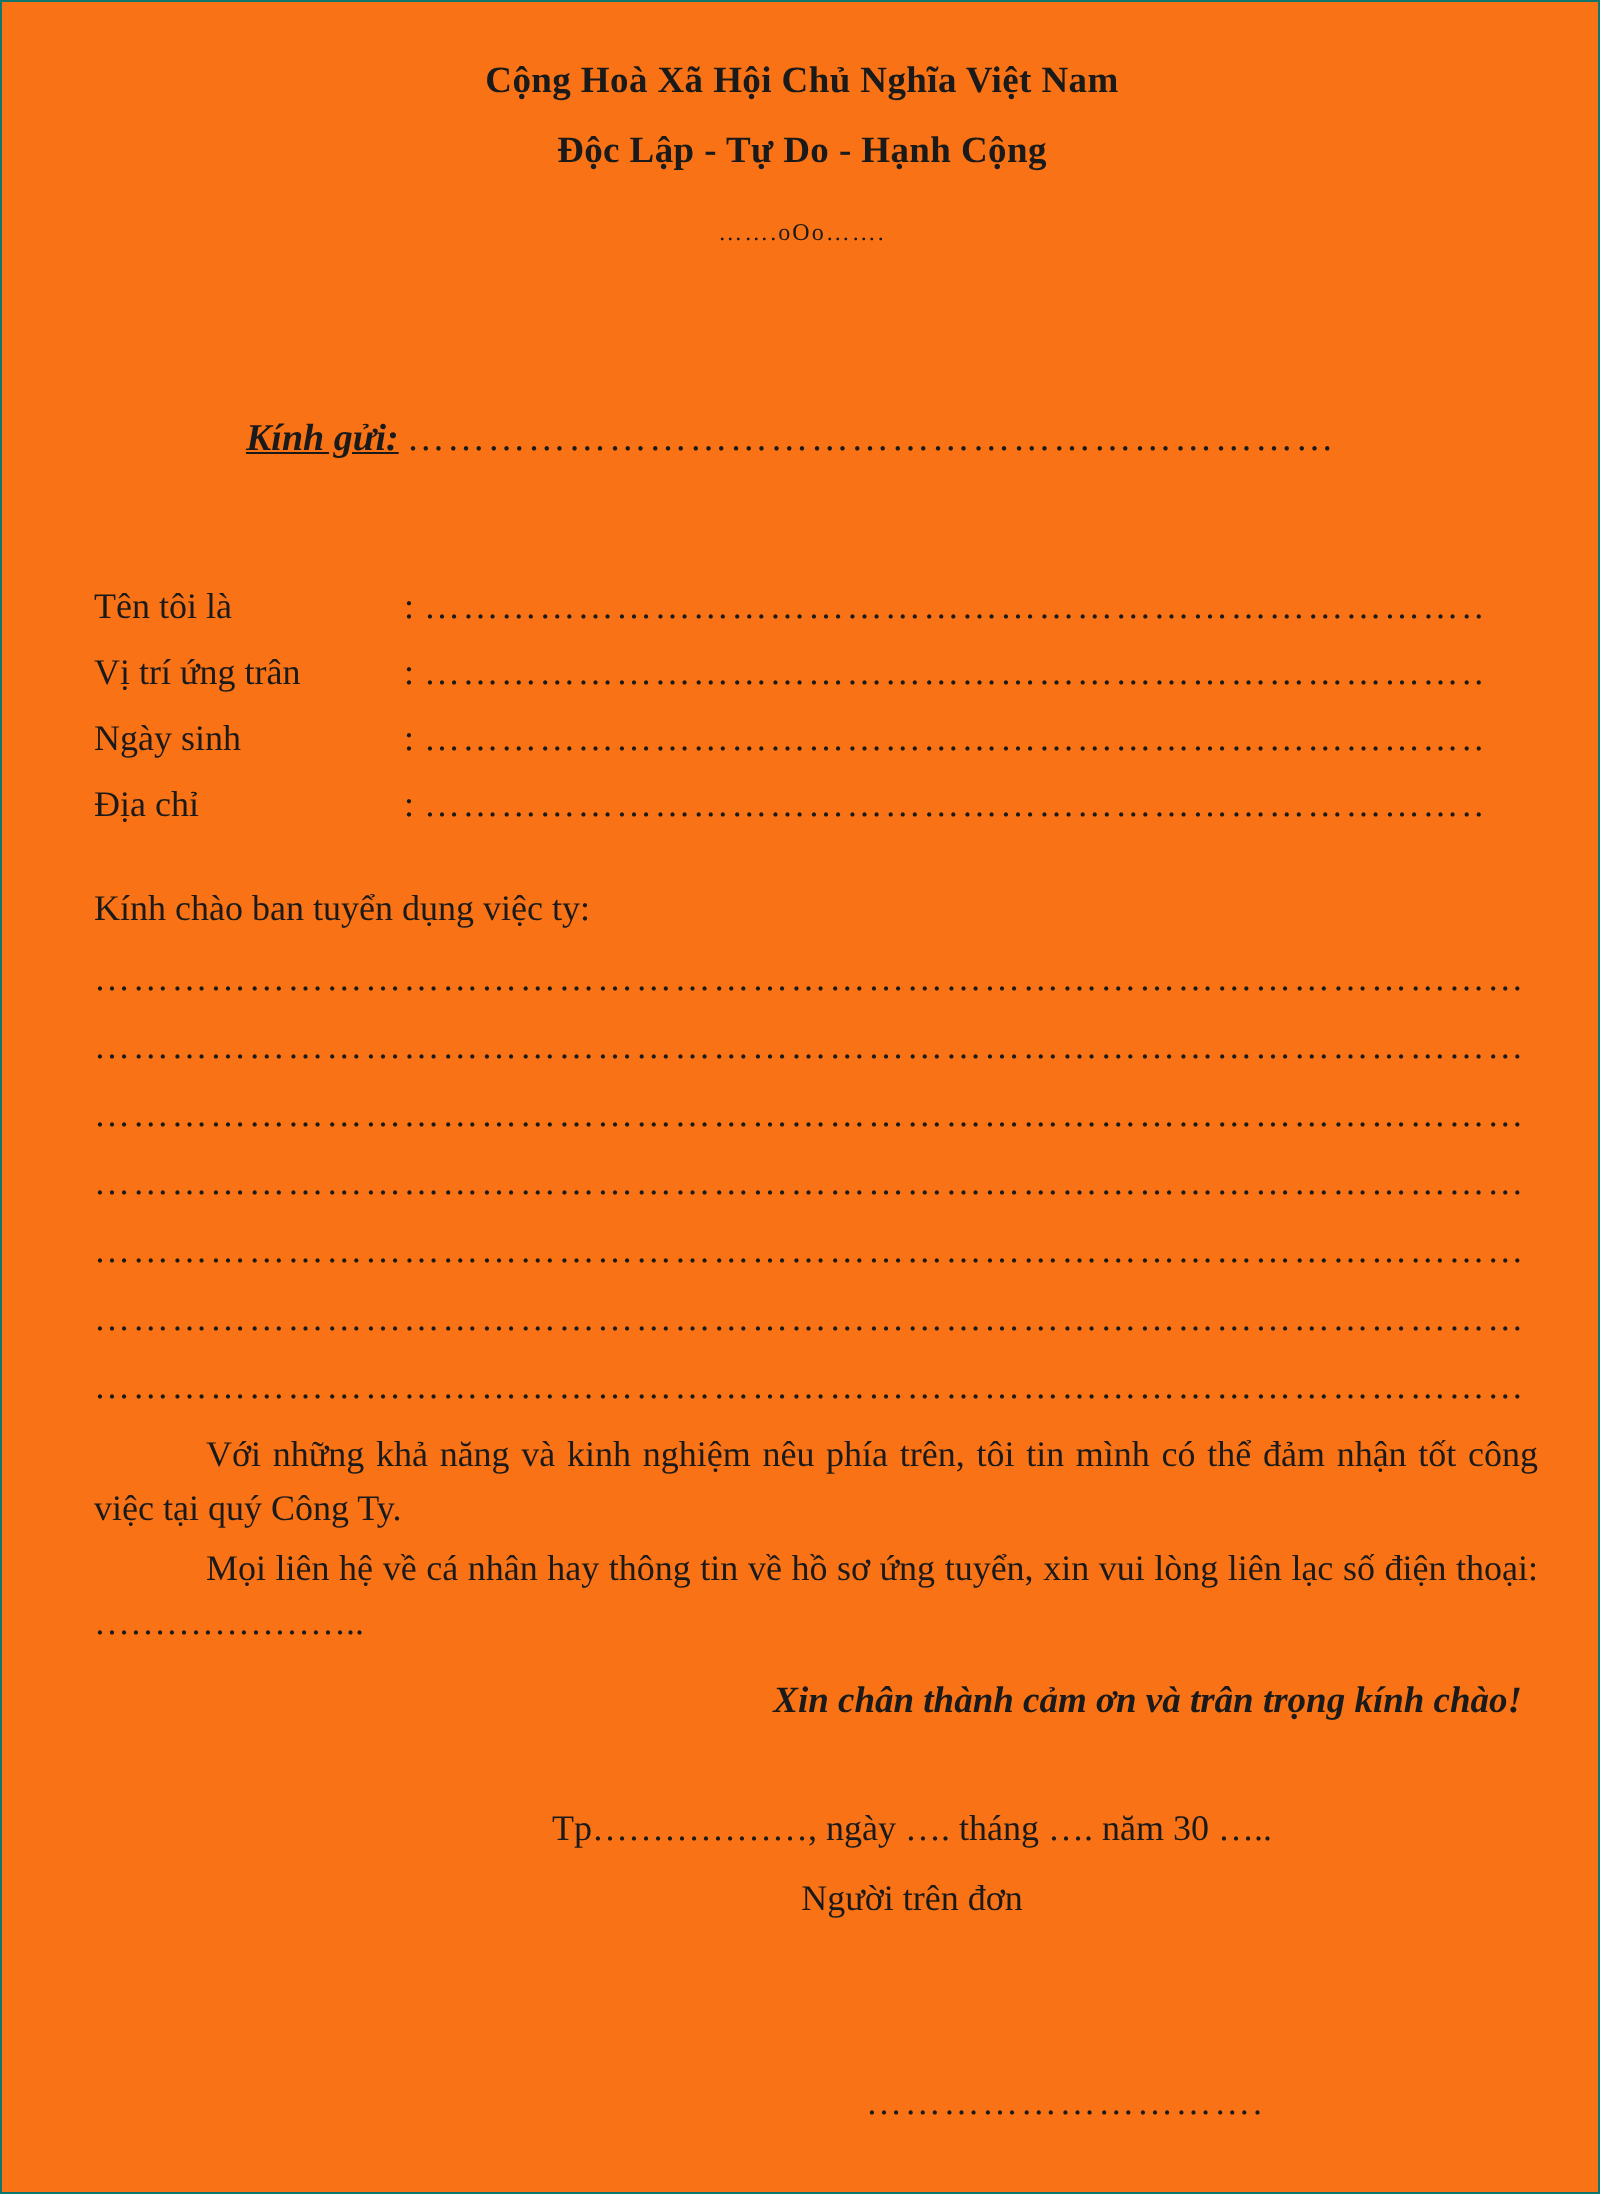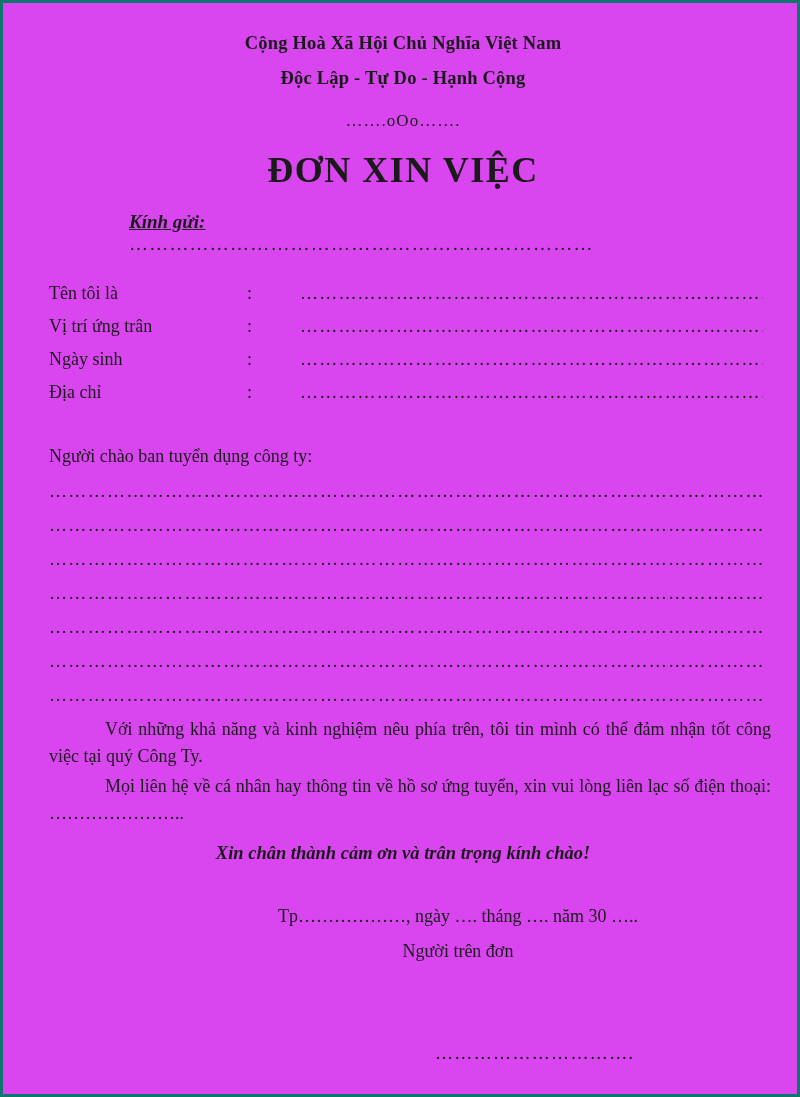--- a/index.html
+++ b/index.html
@@ -9,22 +9,22 @@
   }
   body {
     font-family: "Liberation Serif", "DejaVu Serif", serif;
     color: #1a1a1a;
   }
   .page {
     position: relative;
     width: 800px;
     height: 1097px;
     box-sizing: border-box;
-    background: #d946ef;
-    border: 3px solid #0f766e;
+    background: #f97316;
+    border: 1px solid #0f766e;
     overflow: hidden;
   }
   .inner {
     position: absolute;
     left: 40px;
     top: 0;
     width: 720px;
     height: 1097px;
   }
 
@@ -32,41 +32,40 @@
   .hdr-line {
     text-align: center;
     font-size: 18.5px;
     font-weight: bold;
     letter-spacing: 0.2px;
   }
   .hdr-1 { position: absolute; left: 0; top: 30px;  width: 720px; }
   .hdr-2 { position: absolute; left: 0; top: 65px;  width: 720px; }
   .hdr-3 {
     position: absolute; left: 0; top: 108px; width: 720px;
-    text-align: center; font-size: 17px; font-weight: normal;
+    text-align: center; font-size: 12px; font-weight: normal;
     letter-spacing: 1px;
   }
 
   .doc-title {
     position: absolute;
     left: 0; top: 146px; width: 720px;
     text-align: center;
     font-size: 36px;
     font-weight: bold;
     letter-spacing: 1.5px;
   }
 
   
   .kinhgui-row {
     position: absolute;
     left: 82px; top: 208px;
     width: 640px;
     display: flex;
     align-items: baseline;
-    flex-direction: column;
   }
   .kinhgui-label {
     font-size: 19px;
     font-weight: bold;
     font-style: italic;
     text-decoration: underline;
     white-space: nowrap;
     flex: none;
   }
   .dotfill {
@@ -76,23 +75,22 @@
     font-size: 19px;
     letter-spacing: 1.2px;
     margin-left: 4px;
   }
   .kinhgui-dots { max-width: 462px; }
 
   
   .fields { position: absolute; left: 6px; top: 280px; width: 714px; }
   .field-row {
     display: flex;
-    align-items: flex-start;
+    align-items: flex-end;
     height: 33px;
-    gap: 43px;
   }
   .field-label {
     width: 155px;
     flex: none;
     font-size: 18px;
     white-space: nowrap;
   }
   .field-colon {
     width: 10px;
     flex: none;
@@ -135,21 +133,21 @@
     line-height: 27px;
     text-indent: 56px;
     text-align: justify;
   }
   .para-1 { top: 713px; }
   .para-2 { top: 770px; }
 
   .closing {
     position: absolute;
     left: 0; top: 840px; width: 720px;
-    text-align: center;
+    text-align: right;
     font-size: 18.5px;
     font-weight: bold;
     font-style: italic;
   }
 
   
   .date-line {
     position: absolute;
     left: 0; top: 903px; width: 720px;
     text-align: center;
@@ -179,21 +177,20 @@
 </head>
 <body>
 
 <div class="page">
   <div class="inner">
 
     <div class="hdr-line hdr-1">Cộng Hoà Xã Hội Chủ Nghĩa Việt Nam</div>
     <div class="hdr-line hdr-2">Độc Lập - Tự Do - Hạnh Cộng</div>
     <div class="hdr-3">…….oOo…….</div>
 
-    <div class="doc-title">ĐƠN XIN VIỆC</div>
 
     <div class="kinhgui-row">
       <span class="kinhgui-label">Kính gửi:</span>
       <span class="dotfill kinhgui-dots">……………………………………………………………………………………………</span>
     </div>
 
     <div class="fields">
       <div class="field-row">
         <span class="field-label">Tên tôi là</span>
         <span class="field-colon">:</span>
@@ -209,21 +206,21 @@
         <span class="field-colon">:</span>
         <span class="field-dots">…………………………………………………………………………………………………</span>
       </div>
       <div class="field-row">
         <span class="field-label">Địa chỉ</span>
         <span class="field-colon">:</span>
         <span class="field-dots">…………………………………………………………………………………………………</span>
       </div>
     </div>
 
-    <div class="greeting">Người chào ban tuyển dụng công ty:</div>
+    <div class="greeting">Kính chào ban tuyển dụng việc ty:</div>
 
     <div class="body-lines">
       <div class="blank-line">……………………………………………………………………………………………………………………………………………………………</div>
       <div class="blank-line">……………………………………………………………………………………………………………………………………………………………</div>
       <div class="blank-line">……………………………………………………………………………………………………………………………………………………………</div>
       <div class="blank-line">……………………………………………………………………………………………………………………………………………………………</div>
       <div class="blank-line">……………………………………………………………………………………………………………………………………………………………</div>
       <div class="blank-line">……………………………………………………………………………………………………………………………………………………………</div>
       <div class="blank-line">……………………………………………………………………………………………………………………………………………………………</div>
     </div>

